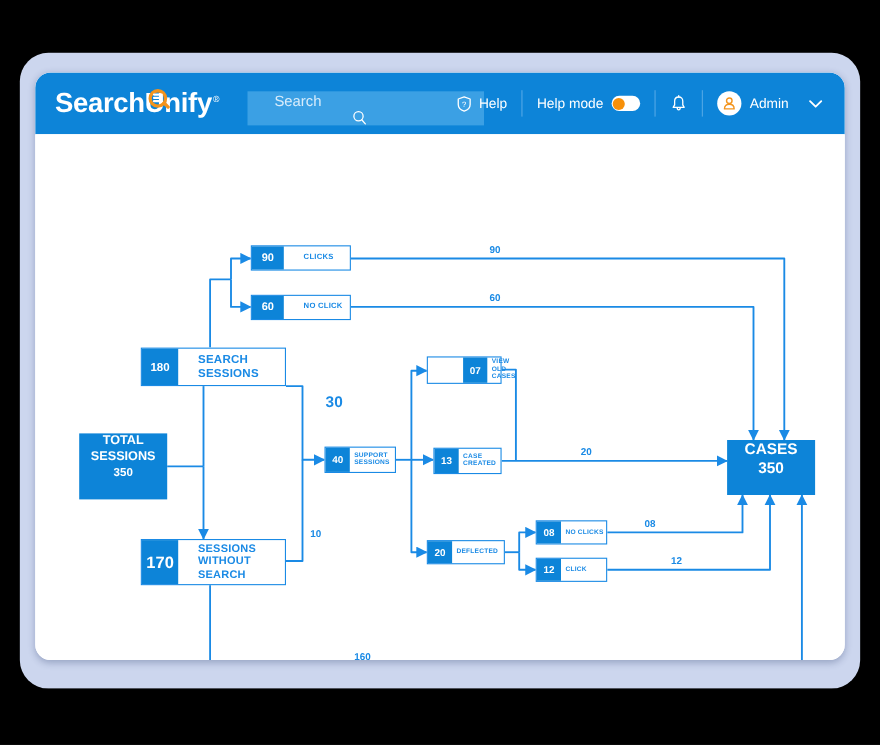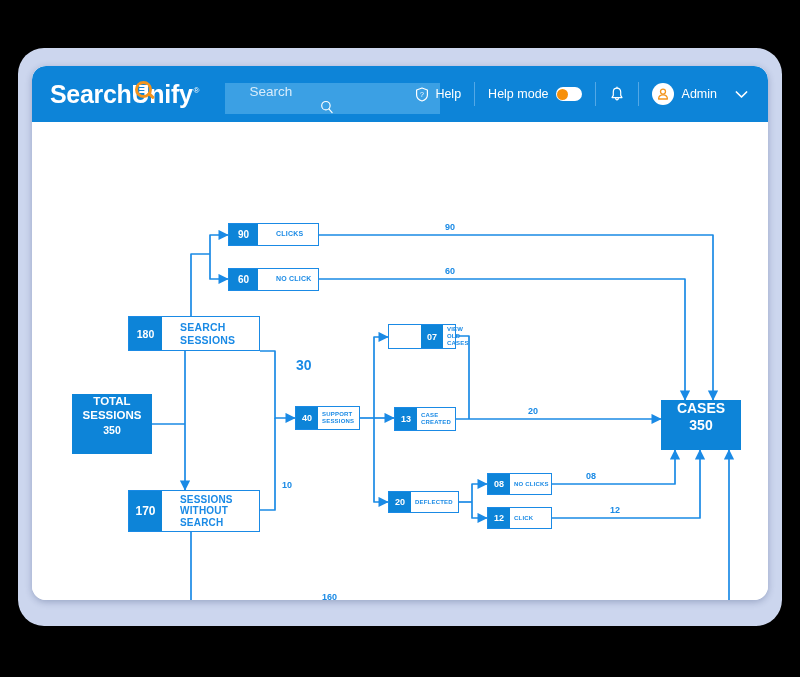--- a/index.html
+++ b/index.html
@@ -241,21 +241,21 @@
         <span>CASES</span>
         <span>350</span>
       </div>
 
       <div class="node" style="left:96px;top:194px;width:132px;height:35px;">
         <span class="num" style="width:33px;font-size:10.5px;">180</span>
         <span class="txt" style="font-size:10.5px;">SEARCH SESSIONS</span>
       </div>
 
       <div class="node" style="left:96px;top:368px;width:132px;height:42px;">
-        <span class="num" style="width:33px;font-size:12px;">170</span>
+        <span class="num" style="width:33px;font-size:15px;">170</span>
         <span class="txt" style="font-size:10px;">SESSIONS WITHOUT SEARCH</span>
       </div>
 
       <div class="node" style="left:196px;top:101px;width:91px;height:23px;">
         <span class="num" style="width:29px;font-size:10px;">90</span>
         <span class="txt" style="font-size:7px;">CLICKS</span>
       </div>
 
       <div class="node" style="left:196px;top:146px;width:91px;height:23px;">
         <span class="num" style="width:29px;font-size:10px;">60</span>

